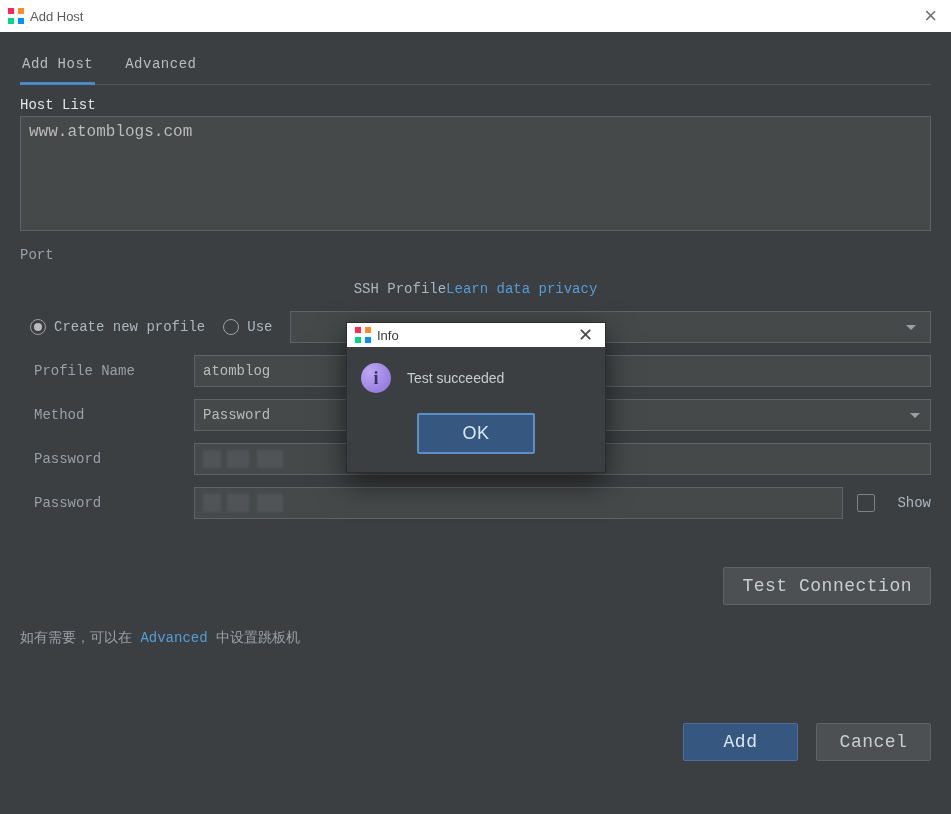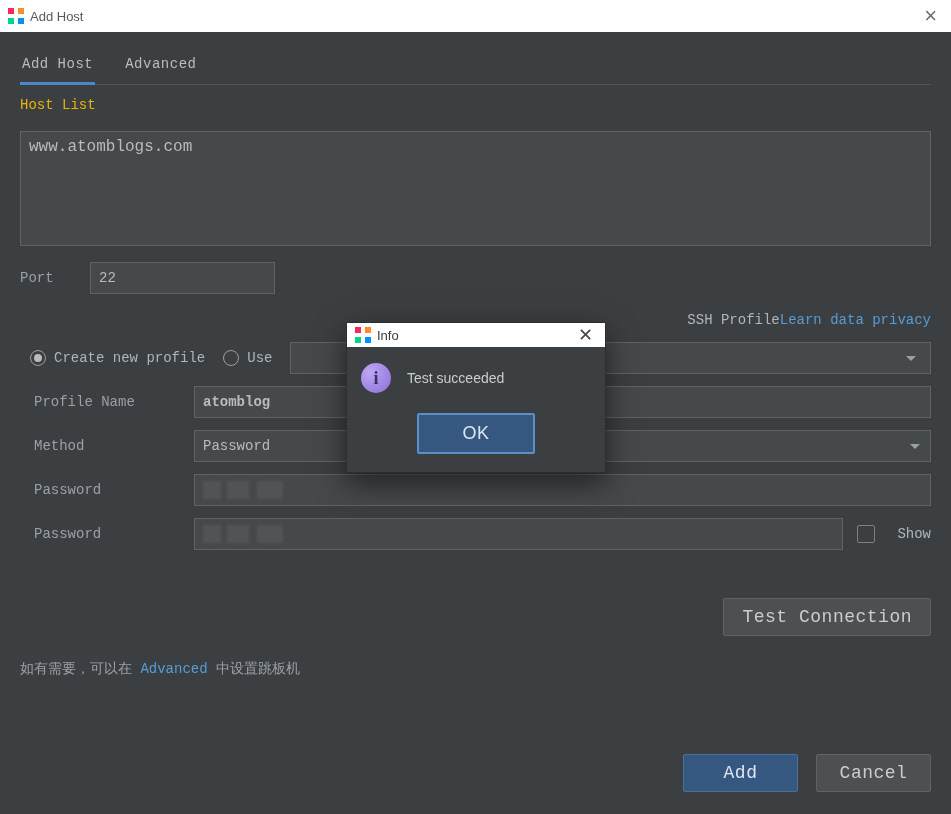--- a/index.html
+++ b/index.html
@@ -55,23 +55,23 @@
     padding: 6px 2px 10px 2px;
     cursor: pointer;
     letter-spacing: 0.5px;
   }
   .tab.active {
     border-bottom: 3px solid #4a88c7;
     margin-bottom: -1px;
   }
 
   .label {
-    color: #eab308;
+    color: #e5e5e5;
     margin-top: 12px;
-    margin-bottom: 18px;
+    margin-bottom: 3px;
   }
 
   textarea.hostlist {
     width: 100%;
     height: 115px;
     background: #45494a;
     border: 1px solid #5e6466;
     color: #bbbbbb;
     padding: 6px 8px;
     font-family: inherit;
@@ -97,26 +97,26 @@
   input.txt, .selectbox {
     background: #45494a;
     border: 1px solid #5e6466;
     color: #bbbbbb;
     height: 32px;
     padding: 4px 8px;
     font-family: inherit;
     font-size: 14px;
   }
   input.port { width: 185px; }
-  input.wide { flex: 1; font-weight: bold; }
+  input.wide { flex: 1; }
 
   .ssh-header {
     display: flex;
     align-items: center;
-    justify-content: flex-end;
+    justify-content: center;
     margin-top: 18px;
   }
   .link { color: #569cd6; cursor: pointer; }
 
   .radio-row {
     display: flex;
     align-items: center;
     gap: 18px;
     margin: 14px 0 10px 10px;
   }
@@ -323,21 +323,20 @@
     <div class="tab">Advanced</div>
   </div>
 
   
   <div class="label">Host List</div>
   <textarea class="hostlist" style="">www.atomblogs.com</textarea>
 
   
   <div class="row">
     <div class="rlabel" style="width:56px;">Port</div>
-    <input class="txt port" value="22" style="">
   </div>
 
   
   <div class="ssh-header">
     <div>SSH Profile</div>
     <div class="link">Learn data privacy</div>
   </div>
 
   
   <div class="radio-row">

